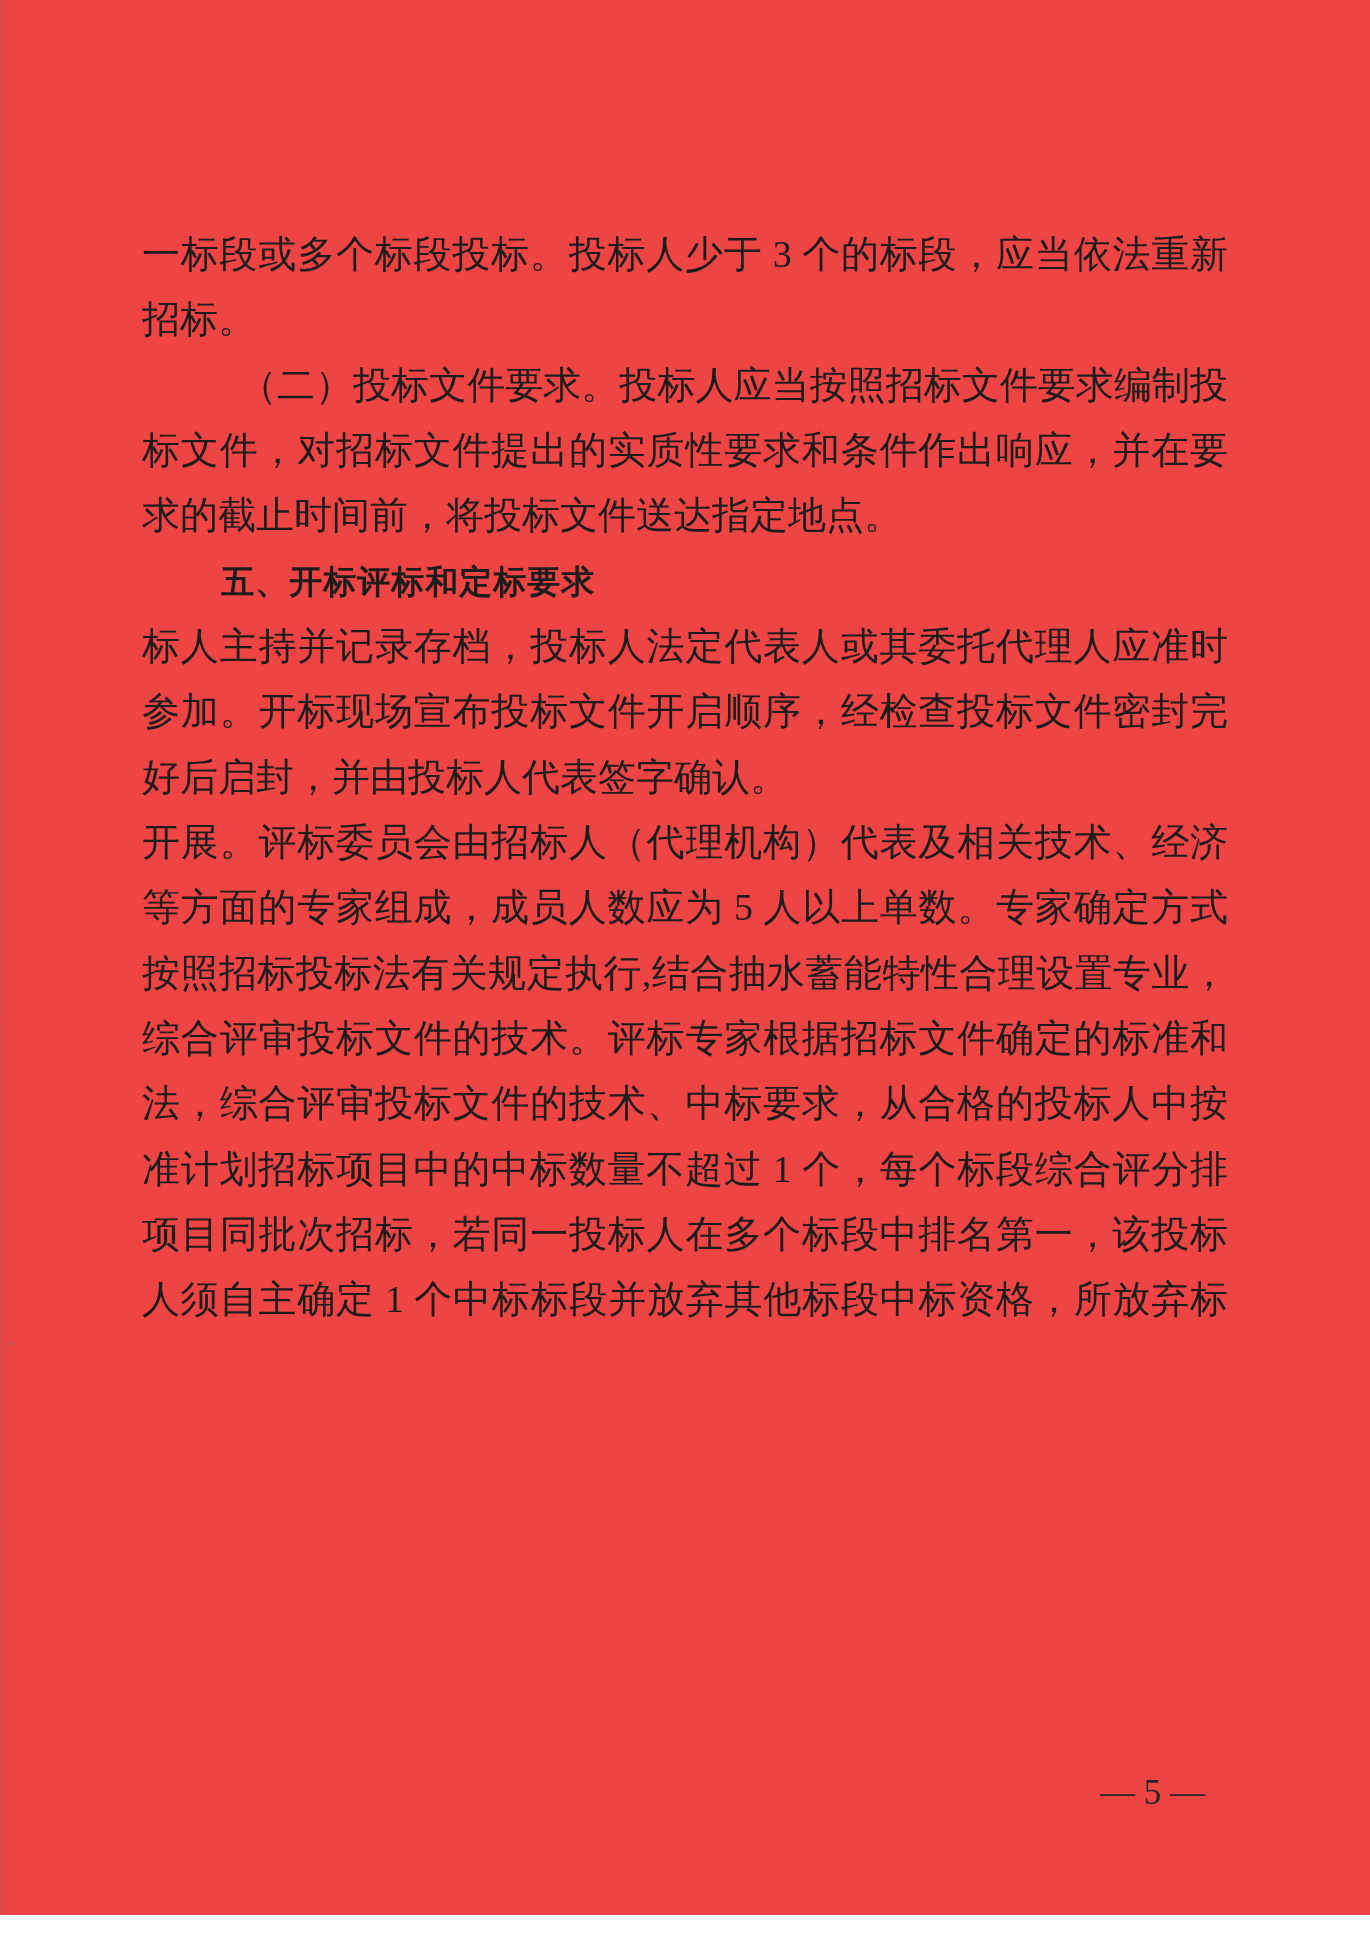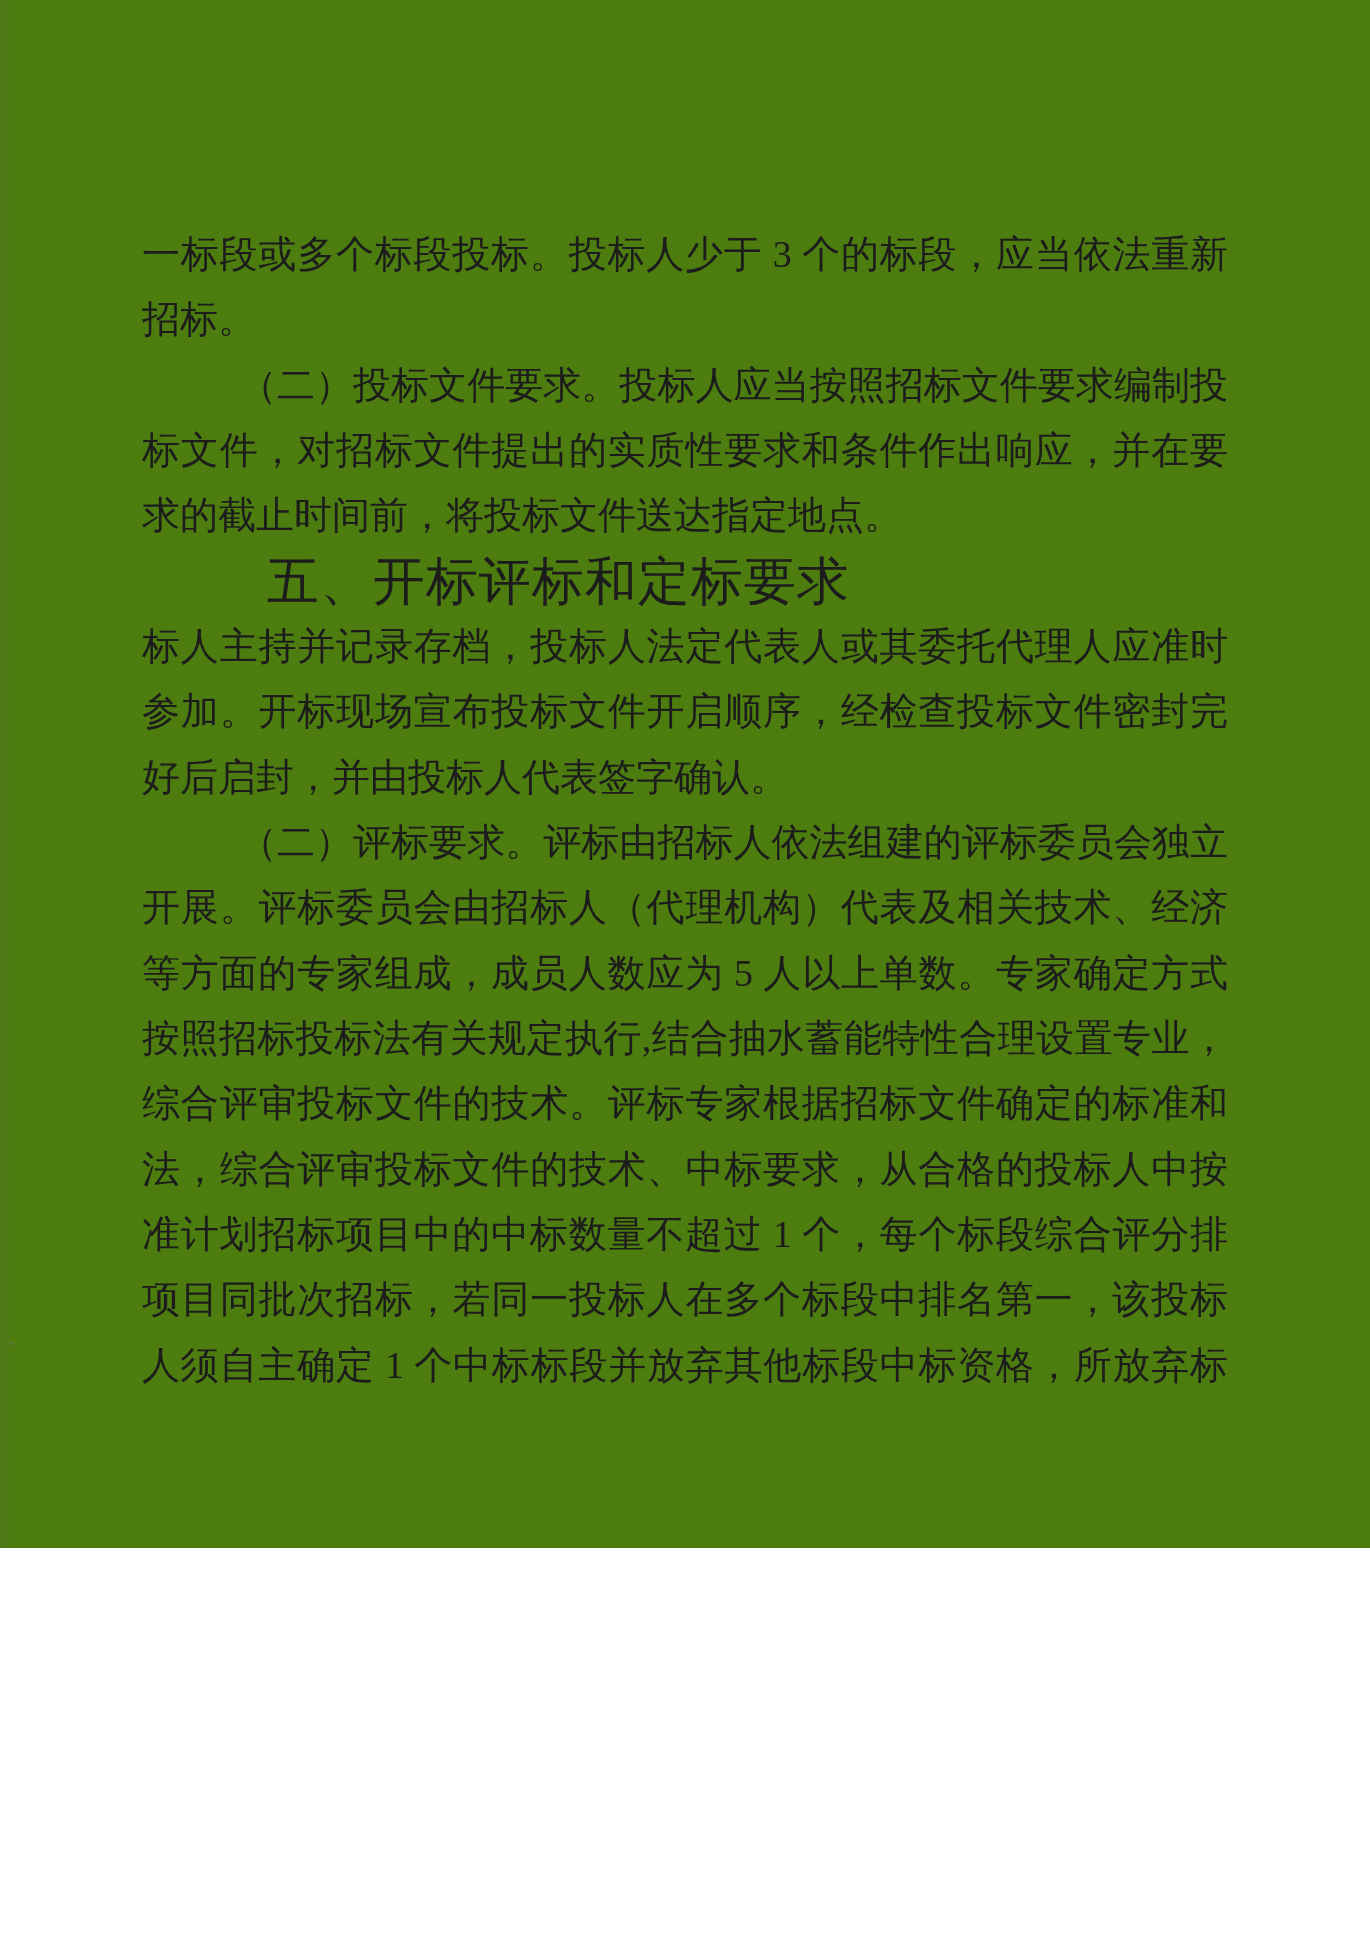--- a/index.html
+++ b/index.html
@@ -1,22 +1,22 @@
 <!DOCTYPE html>
 <html><head>
 <meta charset="utf-8">
 <style>
   html, body { margin: 0; padding: 0; }
   body { background: #ffffff; }
 
   .page {
     position: relative;
     width: 1370px;
-    height: 1548px;
-    background: #4d7c0f;
+    height: 1915px;
+    background: #ef4444;
     overflow: hidden;
     font-family: "Liberation Serif", "DejaVu Serif", serif;
     color: #1c1c1c;
   }
 
   
   .scan-edge {
     position: absolute;
     left: 0; top: 0; bottom: 0;
     width: 14px;
@@ -53,22 +53,22 @@
     text-align-last: justify;
     text-justify: inter-character;
   }
 
   
   .ind { text-indent: 2.55em; }
 
   
   .heading {
     font-family: "Liberation Sans", "DejaVu Sans", sans-serif;
-    font-weight: normal;
-    font-size: 52px;
+    font-weight: bold;
+    font-size: 33px;
     text-indent: 2.4em;
     letter-spacing: 1px;
   }
 
   .footer {
     position: absolute;
     top: 1727px;
     right: 165px;
     font-size: 35px;
     line-height: 44px;
@@ -101,21 +101,20 @@
       <div class="line heading">五、开标评标和定标要求</div>
     </div>
 
     <div class="para">
       <div class="line j">标人主持并记录存档，投标人法定代表人或其委托代理人应准时</div>
       <div class="line j">参加。开标现场宣布投标文件开启顺序，经检查投标文件密封完</div>
       <div class="line">好后启封，并由投标人代表签字确认。</div>
     </div>
 
     <div class="para">
-      <div class="line j ind">（二）评标要求。评标由招标人依法组建的评标委员会独立</div>
       <div class="line j">开展。评标委员会由招标人（代理机构）代表及相关技术、经济</div>
       <div class="line j">等方面的专家组成，成员人数应为 5 人以上单数。专家确定方式</div>
       <div class="line j">按照招标投标法有关规定执行,结合抽水蓄能特性合理设置专业，</div>
       <div class="line j">综合评审投标文件的技术。评标专家根据招标文件确定的标准和方</div>
       <div class="line j">法，综合评审投标文件的技术、中标要求，从合格的投标人中按</div>
     </div>
 
     <div class="para">
       <div class="line j">准计划招标项目中的中标数量不超过 1 个，每个标段综合评分排</div>
       <div class="line j">项目同批次招标，若同一投标人在多个标段中排名第一，该投标</div>

